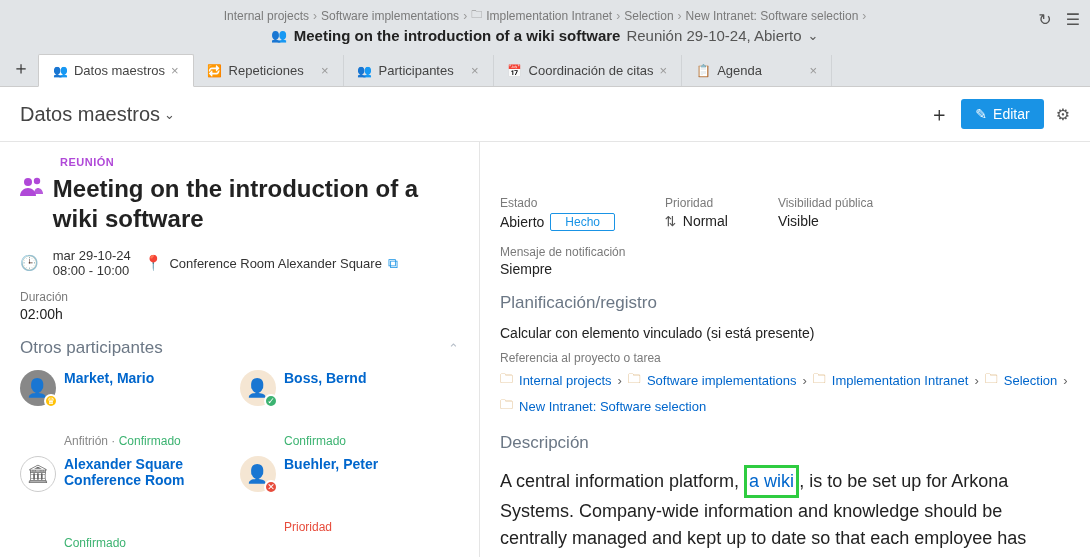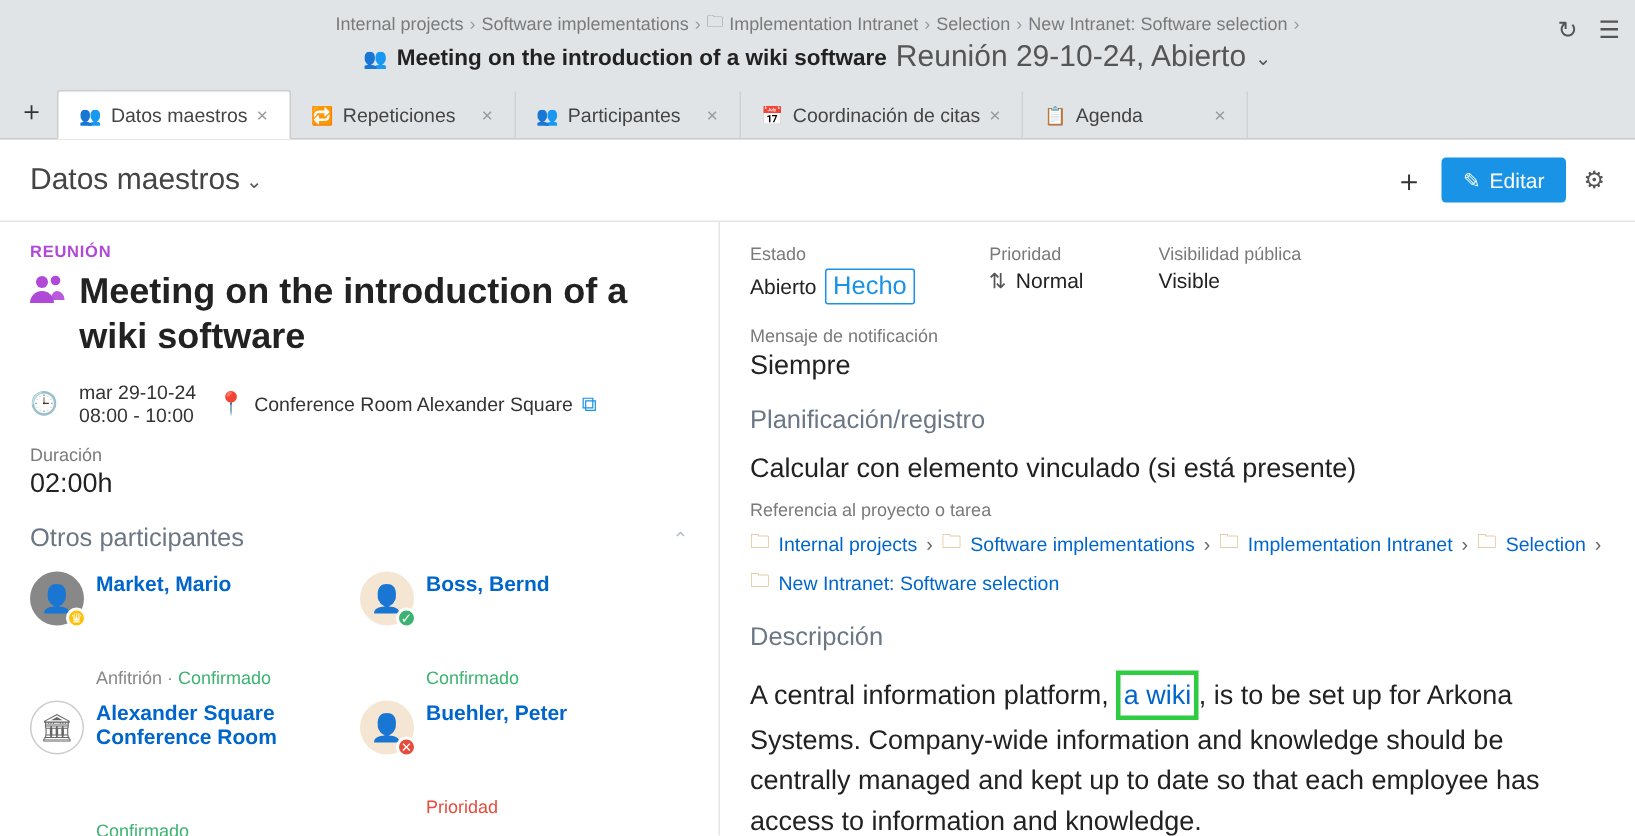--- a/index.html
+++ b/index.html
@@ -6,21 +6,21 @@
 body { font-family: -apple-system, BlinkMacSystemFont, "Segoe UI", Arial, sans-serif; font-size: 13px; color: #333; background: #fff; width: 1090px; height: 557px; overflow: hidden; }
 
 .topbar { background: #e1e4e7; padding: 6px 12px; display: flex; align-items: center; position: relative; }
 .topbar-center { flex: 1; display: flex; flex-direction: column; align-items: center; }
 .breadcrumb { font-size: 12px; color: #7a7a7a; display: flex; gap: 4px; align-items: center; flex-wrap: wrap; }
 .breadcrumb .sep { color: #999; }
 .breadcrumb .bc-icon { font-size: 11px; }
 .title-row { display: flex; align-items: center; gap: 6px; margin-top: 2px; }
 .title-row .title-icon { color: #b049d8; font-size: 13px; }
 .title-row .title-main { font-weight: 700; font-size: 15px; color: #222; }
-.title-row .title-sub { font-size: 20px; color: #555; }
+.title-row .title-sub { font-size: 15px; color: #555; }
 .title-row .chevron { color: #555; }
 .topbar-actions { position: absolute; right: 10px; top: 10px; display: flex; gap: 14px; color: #555; }
 .topbar-actions span { cursor: pointer; font-size: 16px; }
 
 .tabbar { background: #e1e4e7; display: flex; align-items: flex-end; padding: 0 4px; border-bottom: 1px solid #ccc; }
 .tab-add { width: 34px; text-align: center; font-size: 18px; color: #333; cursor: pointer; padding: 6px 0; }
 .tab { display: flex; align-items: center; gap: 6px; padding: 8px 14px; font-size: 13px; color: #444; cursor: pointer; position: relative; border-right: 1px solid #d0d3d6; min-width: 150px; }
 .tab.active { background: #fff; border-top: 1px solid #ccc; border-left: 1px solid #ccc; border-right: 1px solid #ccc; border-bottom: 1px solid #fff; margin-bottom: -1px; border-radius: 2px 2px 0 0; }
 .tab .tab-icon { font-size: 12px; }
 .tab .tab-icon.pink { color: #b049d8; }
@@ -32,31 +32,31 @@
 .subheader .chev { font-size: 13px; color: #555; }
 .subheader-actions { margin-left: auto; display: flex; align-items: center; gap: 12px; }
 .subheader-actions .plus { font-size: 20px; color: #333; cursor: pointer; }
 .btn-edit { background: #1993e5; color: #fff; border: none; padding: 7px 14px; font-size: 14px; border-radius: 3px; display: flex; align-items: center; gap: 6px; cursor: pointer; }
 .btn-settings { color: #555; font-size: 16px; cursor: pointer; }
 
 .content { display: flex; height: calc(100% - 140px); }
 .left-panel { width: 480px; border-right: 1px solid #e5e5e5; padding: 14px 20px; overflow-y: auto; }
 .right-panel { flex: 1; padding: 14px 20px; overflow-y: auto; }
 
-.meeting-label { color: #b049d8; font-size: 11px; font-weight: 700; letter-spacing: 0.5px; margin-bottom: 6px; }
+.meeting-label { color: #b049d8; font-size: 11px; font-weight: 700; letter-spacing: 0.5px; margin-bottom: 6px; margin-left: 40px; }
 .meeting-title-row { display: flex; align-items: flex-start; gap: 8px; margin-bottom: 14px; }
 .meeting-title-row .people-icon { color: #b049d8; font-size: 20px; padding-top: 2px; width: 32px; }
 .meeting-title { font-size: 24px; font-weight: 700; color: #222; line-height: 1.25; }
 .datetime-row { display: flex; align-items: center; gap: 14px; margin-bottom: 12px; font-size: 13px; color: #333; }
 .datetime-row .icon { color: #888; font-size: 15px; }
 .datetime-block { display: flex; flex-direction: column; }
 .location-block { display: flex; align-items: center; gap: 6px; }
 .copy-icon { color: #1993e5; cursor: pointer; font-size: 14px; }
 .field-label { font-size: 12px; color: #7a7a7a; margin-bottom: 2px; }
-.field-value { font-size: 18px; color: #222; margin-bottom: 16px; }
+.field-value { font-size: 14px; color: #222; margin-bottom: 16px; }
 
 .section-title { font-size: 17px; color: #6b7785; margin: 10px 0 12px 0; font-weight: 400; display: flex; align-items: center; }
 .section-title .collapse { margin-left: auto; color: #b8c0ca; font-size: 13px; cursor: pointer; }
 
 .participants { display: flex; flex-wrap: wrap; gap: 8px 10px; }
 .participant { display: flex; align-items: flex-start; gap: 8px; width: 210px; }
 .avatar { width: 36px; height: 36px; border-radius: 50%; background: #ccc; position: relative; flex-shrink: 0; display: flex; align-items: center; justify-content: center; font-size: 18px; color: #fff; }
 .avatar.room { background: #fff; border: 1px solid #ccc; color: #666; }
 .avatar.blue { background: #1993e5; }
 .avatar.tan { background: #f5e6d3; }
@@ -66,24 +66,24 @@
 .badge.check { background: #3cb371; color: #fff; }
 .badge.cross { background: #e74c3c; color: #fff; }
 .participant-info { display: flex; flex-direction: column; gap: 48px; }
 .participant-name { color: #0066cc; font-weight: 600; font-size: 14px; cursor: pointer; }
 .participant-sub { font-size: 12px; color: #888; }
 .participant-sub .host { color: #888; }
 .participant-sub .confirmed { color: #3cb371; }
 .participant-sub .rejected { color: #e74c3c; }
 .participant-sub .respond { color: #000000; cursor: pointer; }
 
-.status-row { display: flex; gap: 50px; margin-bottom: 14px; }
+.status-row { display: flex; gap: 50px; margin-bottom: 14px; margin-top: 40px; }
 .status-item .label { font-size: 12px; color: #7a7a7a; margin-bottom: 3px; }
 .status-item .val { font-size: 14px; color: #222; display: flex; align-items: center; gap: 6px; }
-.done-btn { border: 1px solid #1993e5; color: #1993e5; font-size: 17px; padding: 1px 4px; border-radius: 2px; cursor: pointer; }
+.done-btn { border: 1px solid #1993e5; color: #1993e5; font-size: 12px; padding: 1px 14px; border-radius: 2px; cursor: pointer; }
 .prio-icon { display: inline-block; transform: rotate(90deg); color: #555; }
 
 .ref-links { display: flex; flex-wrap: wrap; gap: 4px 6px; align-items: center; font-size: 13px; margin-top: 4px; margin-bottom: 16px; }
 .ref-links .folder-icon { color: #d4a05c; }
 .ref-links a { color: #0066cc; text-decoration: none; cursor: pointer; }
 .ref-links .sep { color: #666; }
 
 .desc-text { font-size: 18px; color: #222; line-height: 1.5; }
 .desc-text a { color: #0066cc; text-decoration: none; }
 .highlight-box { border: 3px solid #2ecc40; padding: 0 2px; display: inline-block; }

